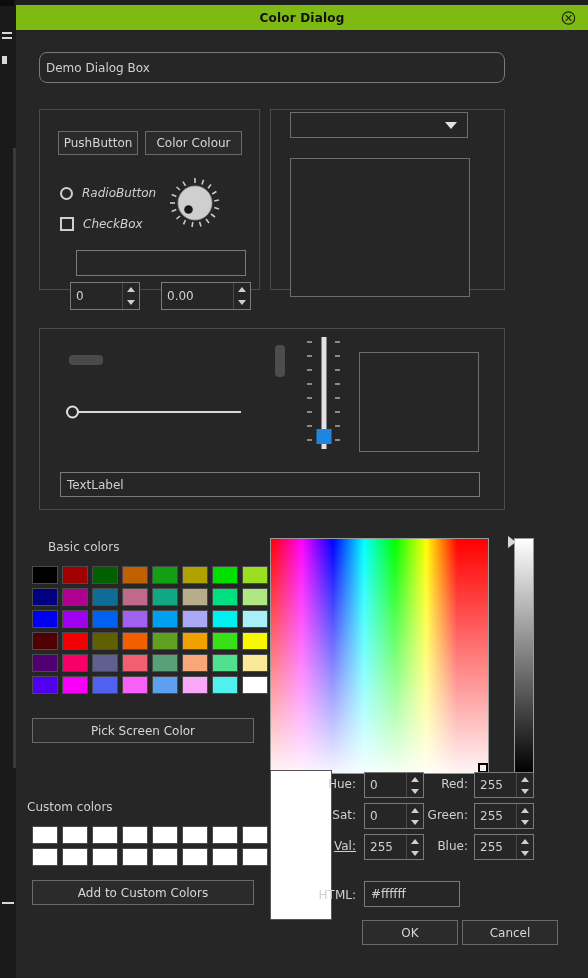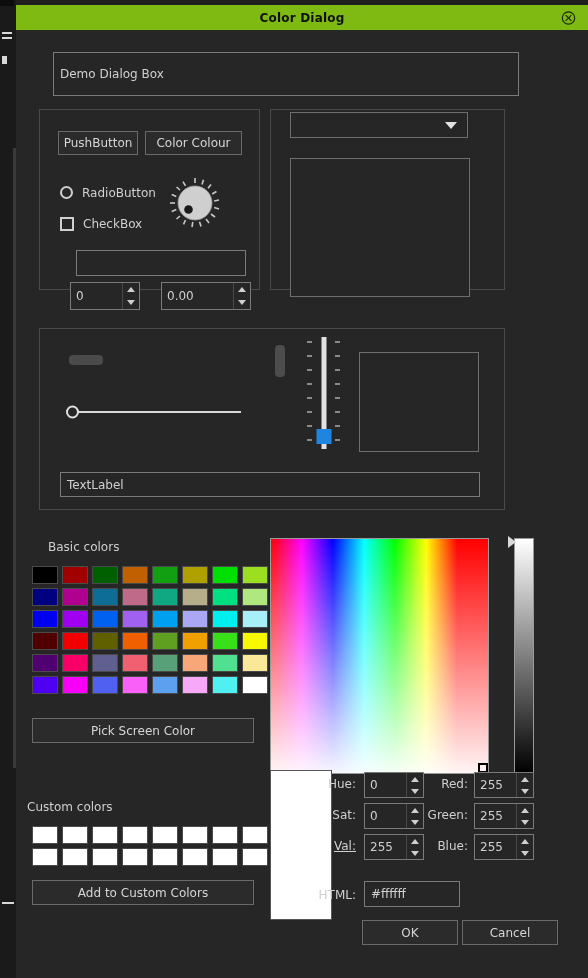--- a/index.html
+++ b/index.html
@@ -61,21 +61,21 @@
 
   .btn {
     position: absolute; box-sizing: border-box;
     border: 1px solid #6a6a6a; background: #2b2b2b;
     color: #d6d6d6; font-size: 12px;
     display: flex; align-items: center; justify-content: center;
     cursor: pointer;
   }
 
   
-  .optrow { position: absolute; display: flex; align-items: flex-start; color: #d0d0d0; font-size: 12px; }
+  .optrow { position: absolute; display: flex; align-items: center; color: #d0d0d0; font-size: 12px; font-style: italic; }
   .radio-ind {
     width: 13px; height: 13px; border: 2px solid #d0d0d0; border-radius: 50%;
     box-sizing: border-box; margin-right: 9px; background: transparent;
   }
   .check-ind {
     width: 14px; height: 14px; border: 2px solid #d0d0d0;
     box-sizing: border-box; margin-right: 9px; background: transparent;
   }
   .optlabel { white-space: nowrap; }
 
@@ -192,21 +192,21 @@
       <svg width="15" height="15" viewBox="0 0 15 15">
         <circle cx="7.5" cy="7.5" r="6.2" fill="none" stroke="#1d2b0a" stroke-width="1.2"></circle>
         <line x1="4.6" y1="4.6" x2="10.4" y2="10.4" stroke="#1d2b0a" stroke-width="1.2"></line>
         <line x1="10.4" y1="4.6" x2="4.6" y2="10.4" stroke="#1d2b0a" stroke-width="1.2"></line>
       </svg>
     </div>
   </div>
 
   <div class="dialog">
 
-    <div class="lineedit" style="left:37px;top:22px;width:466px;height:44px;" title="">Demo Dialog Box</div>
+    <div class="lineedit" style="left:23px;top:22px;width:466px;height:31px;border-radius:8px;" title="">Demo Dialog Box</div>
 
     <div class="grp" style="left:23px;top:79px;width:221px;height:181px;">
     </div>
 
     <div class="btn" style="left:42px;top:101px;width:80px;height:24px;">PushButton</div>
     <div class="btn" style="left:129px;top:101px;width:97px;height:24px;">Color Colour</div>
 
     <div class="optrow" style="left:44px;top:156px;">
       <span class="radio-ind"></span>
       <span class="optlabel">RadioButton</span>

